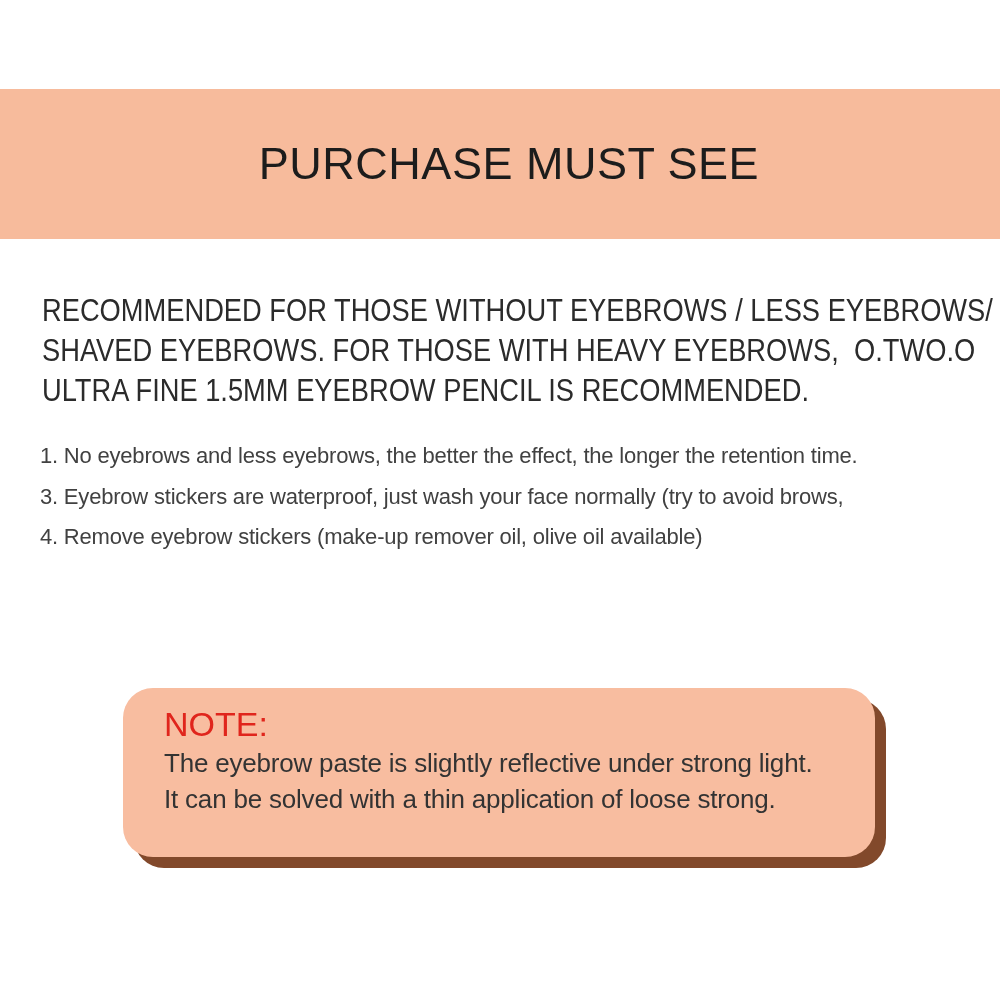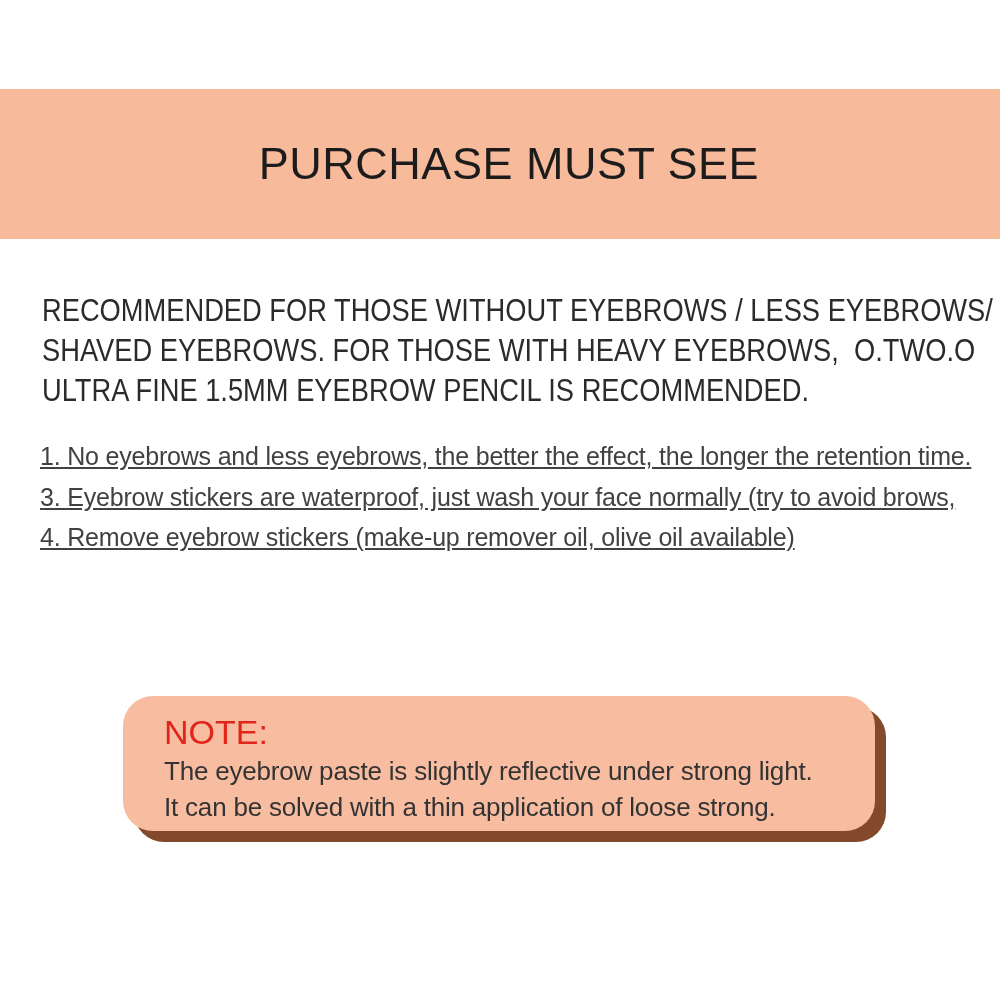--- a/index.html
+++ b/index.html
@@ -59,39 +59,37 @@
   .tips {
     position: absolute;
     left: 40px;
     top: 436px;
     color: #414141;
   }
   .tip-line {
     display: block;
     height: 40.5px;
     line-height: 40.5px;
-    font-size: 25px;
+    font-size: 22px;
     letter-spacing: -0.2px;
     white-space: pre;
-    text-decoration: underline;
   }
 
   
   .note-box {
     position: absolute;
     left: 123px;
     top: 688px;
     width: 752px;
-    height: 135px;
+    height: 169px;
     background: var(--note_bg, #f8bda0);
     border-radius: 30px;
     box-shadow: 11px 11px 0 var(--note_shadow, #82492b);
     box-sizing: border-box;
     padding: 15px 30px 0 41px;
-    margin-top: 8px;
   }
   .note-label {
     display: block;
     font-size: 34px;
     line-height: 42px;
     color: var(--note_label_color, #e0251c);
     white-space: pre;
   }
   .note-line {
     display: block;

